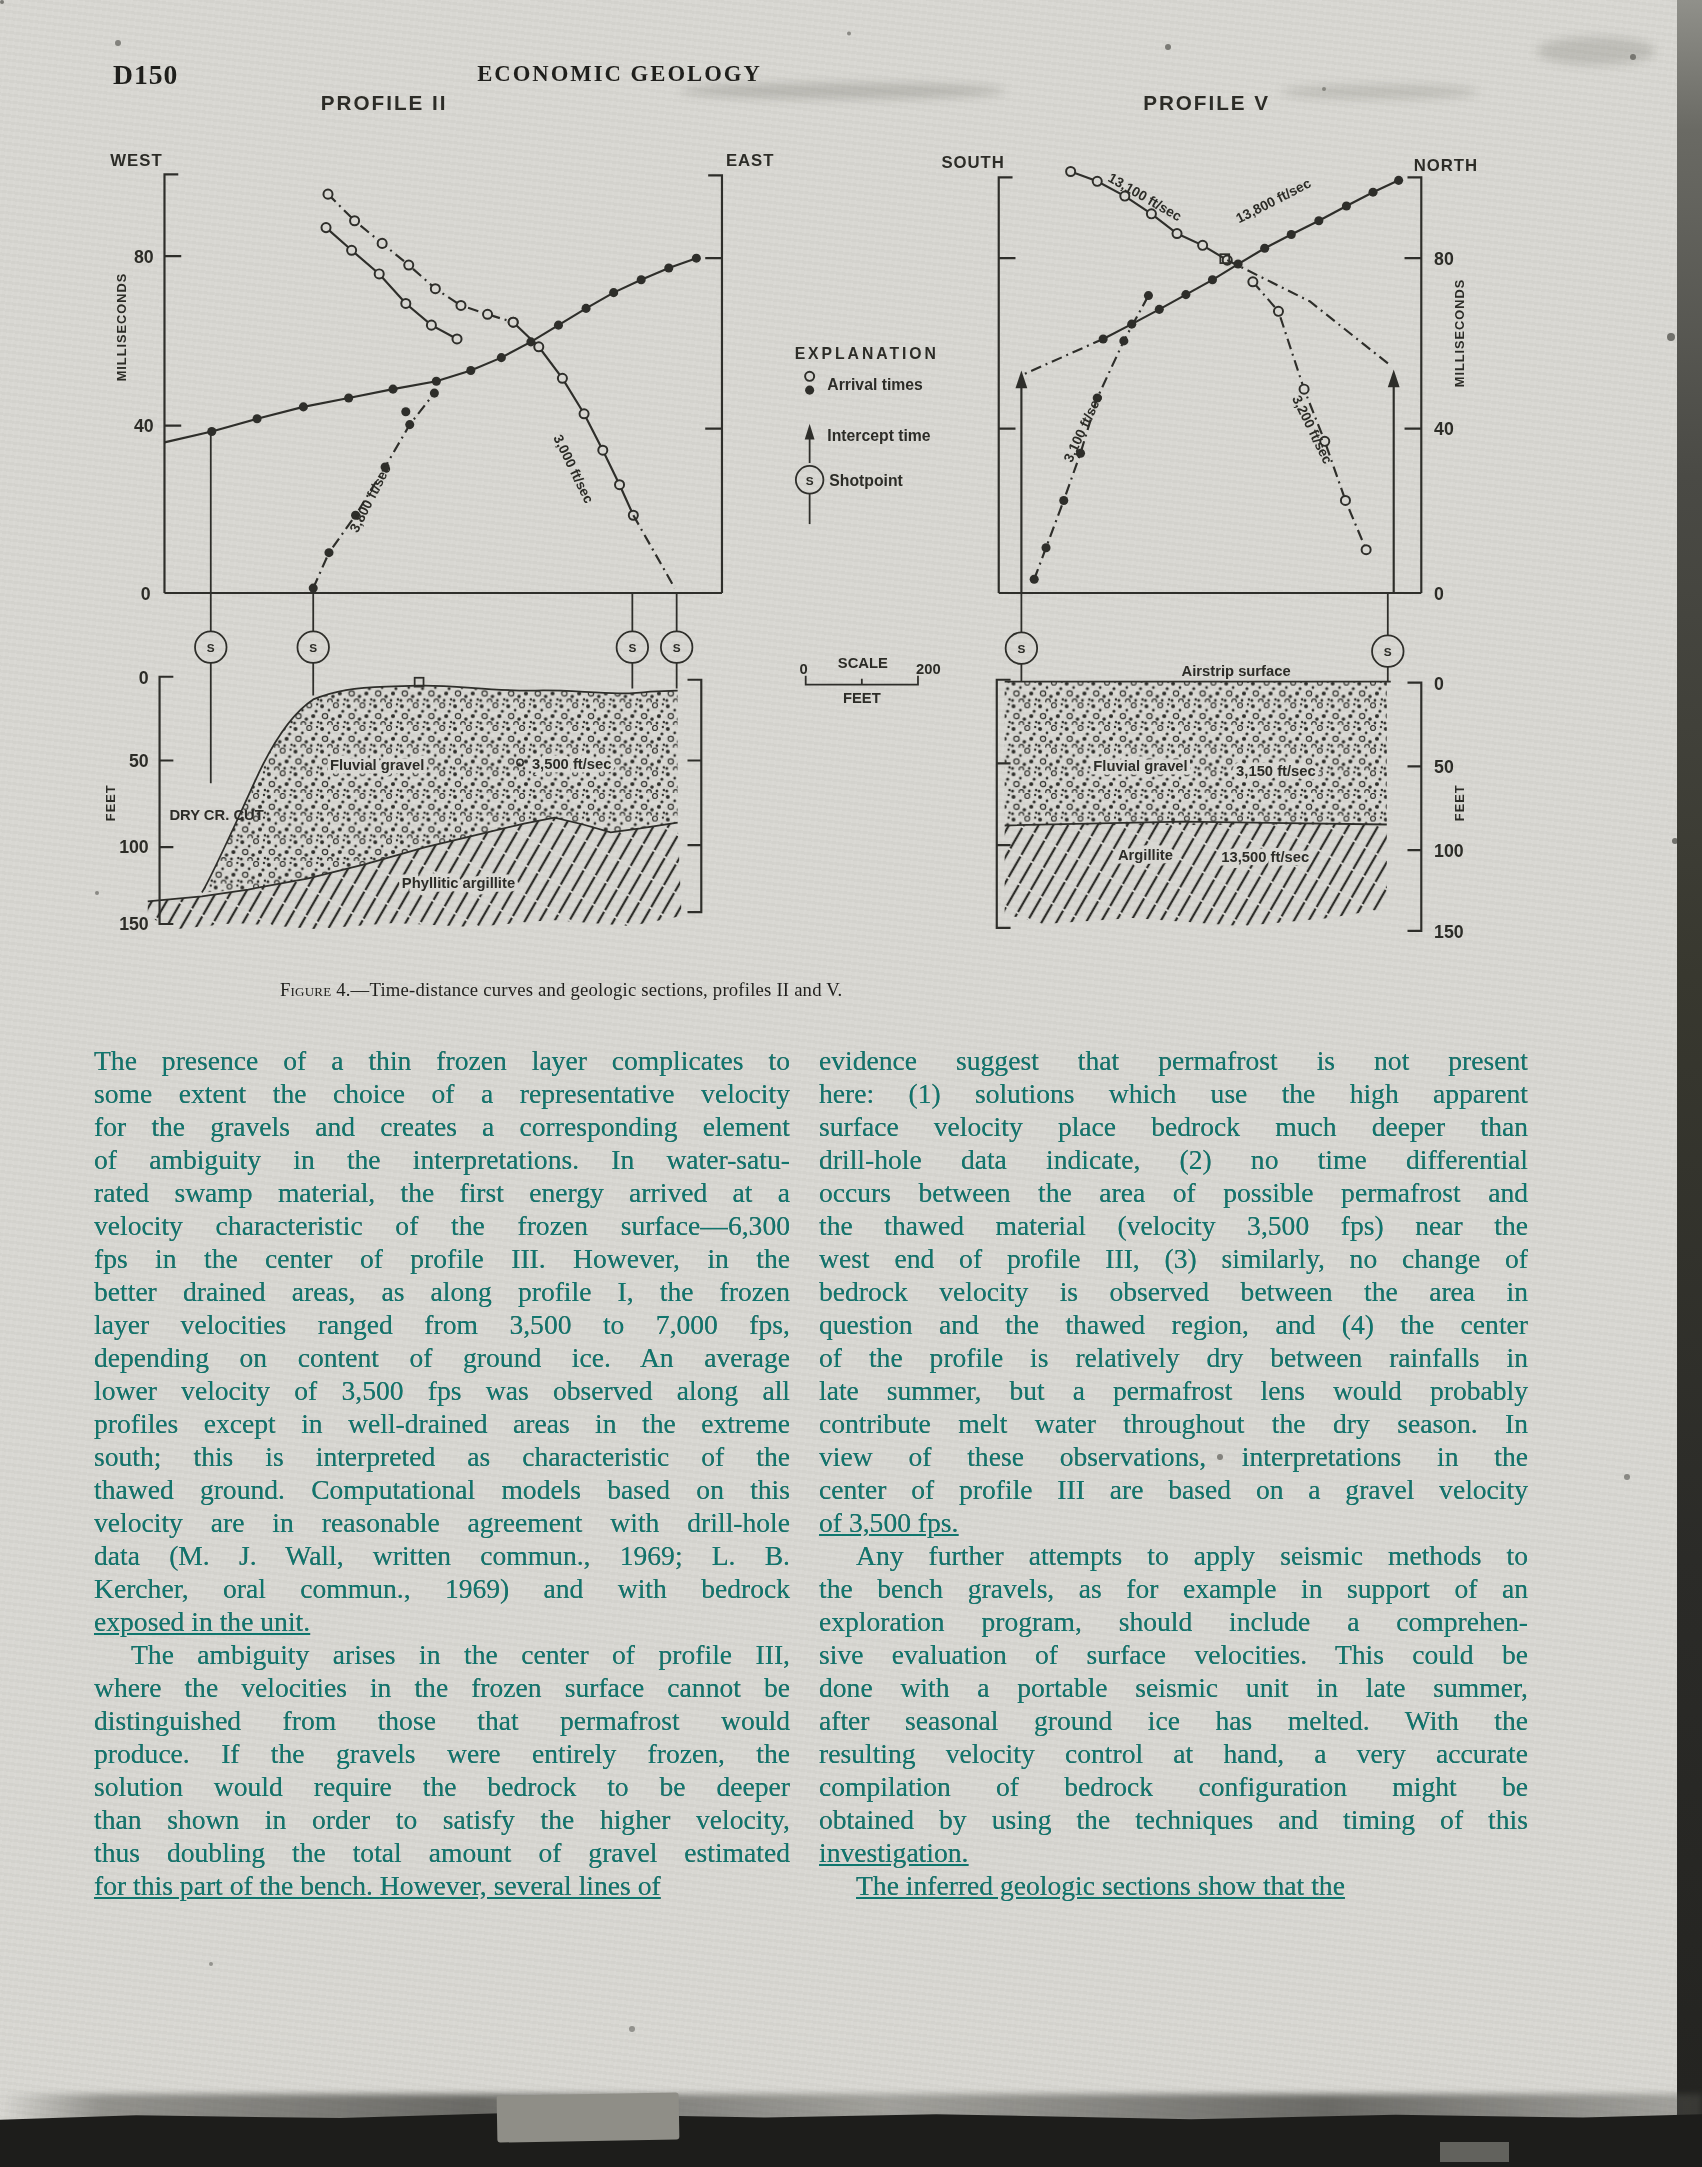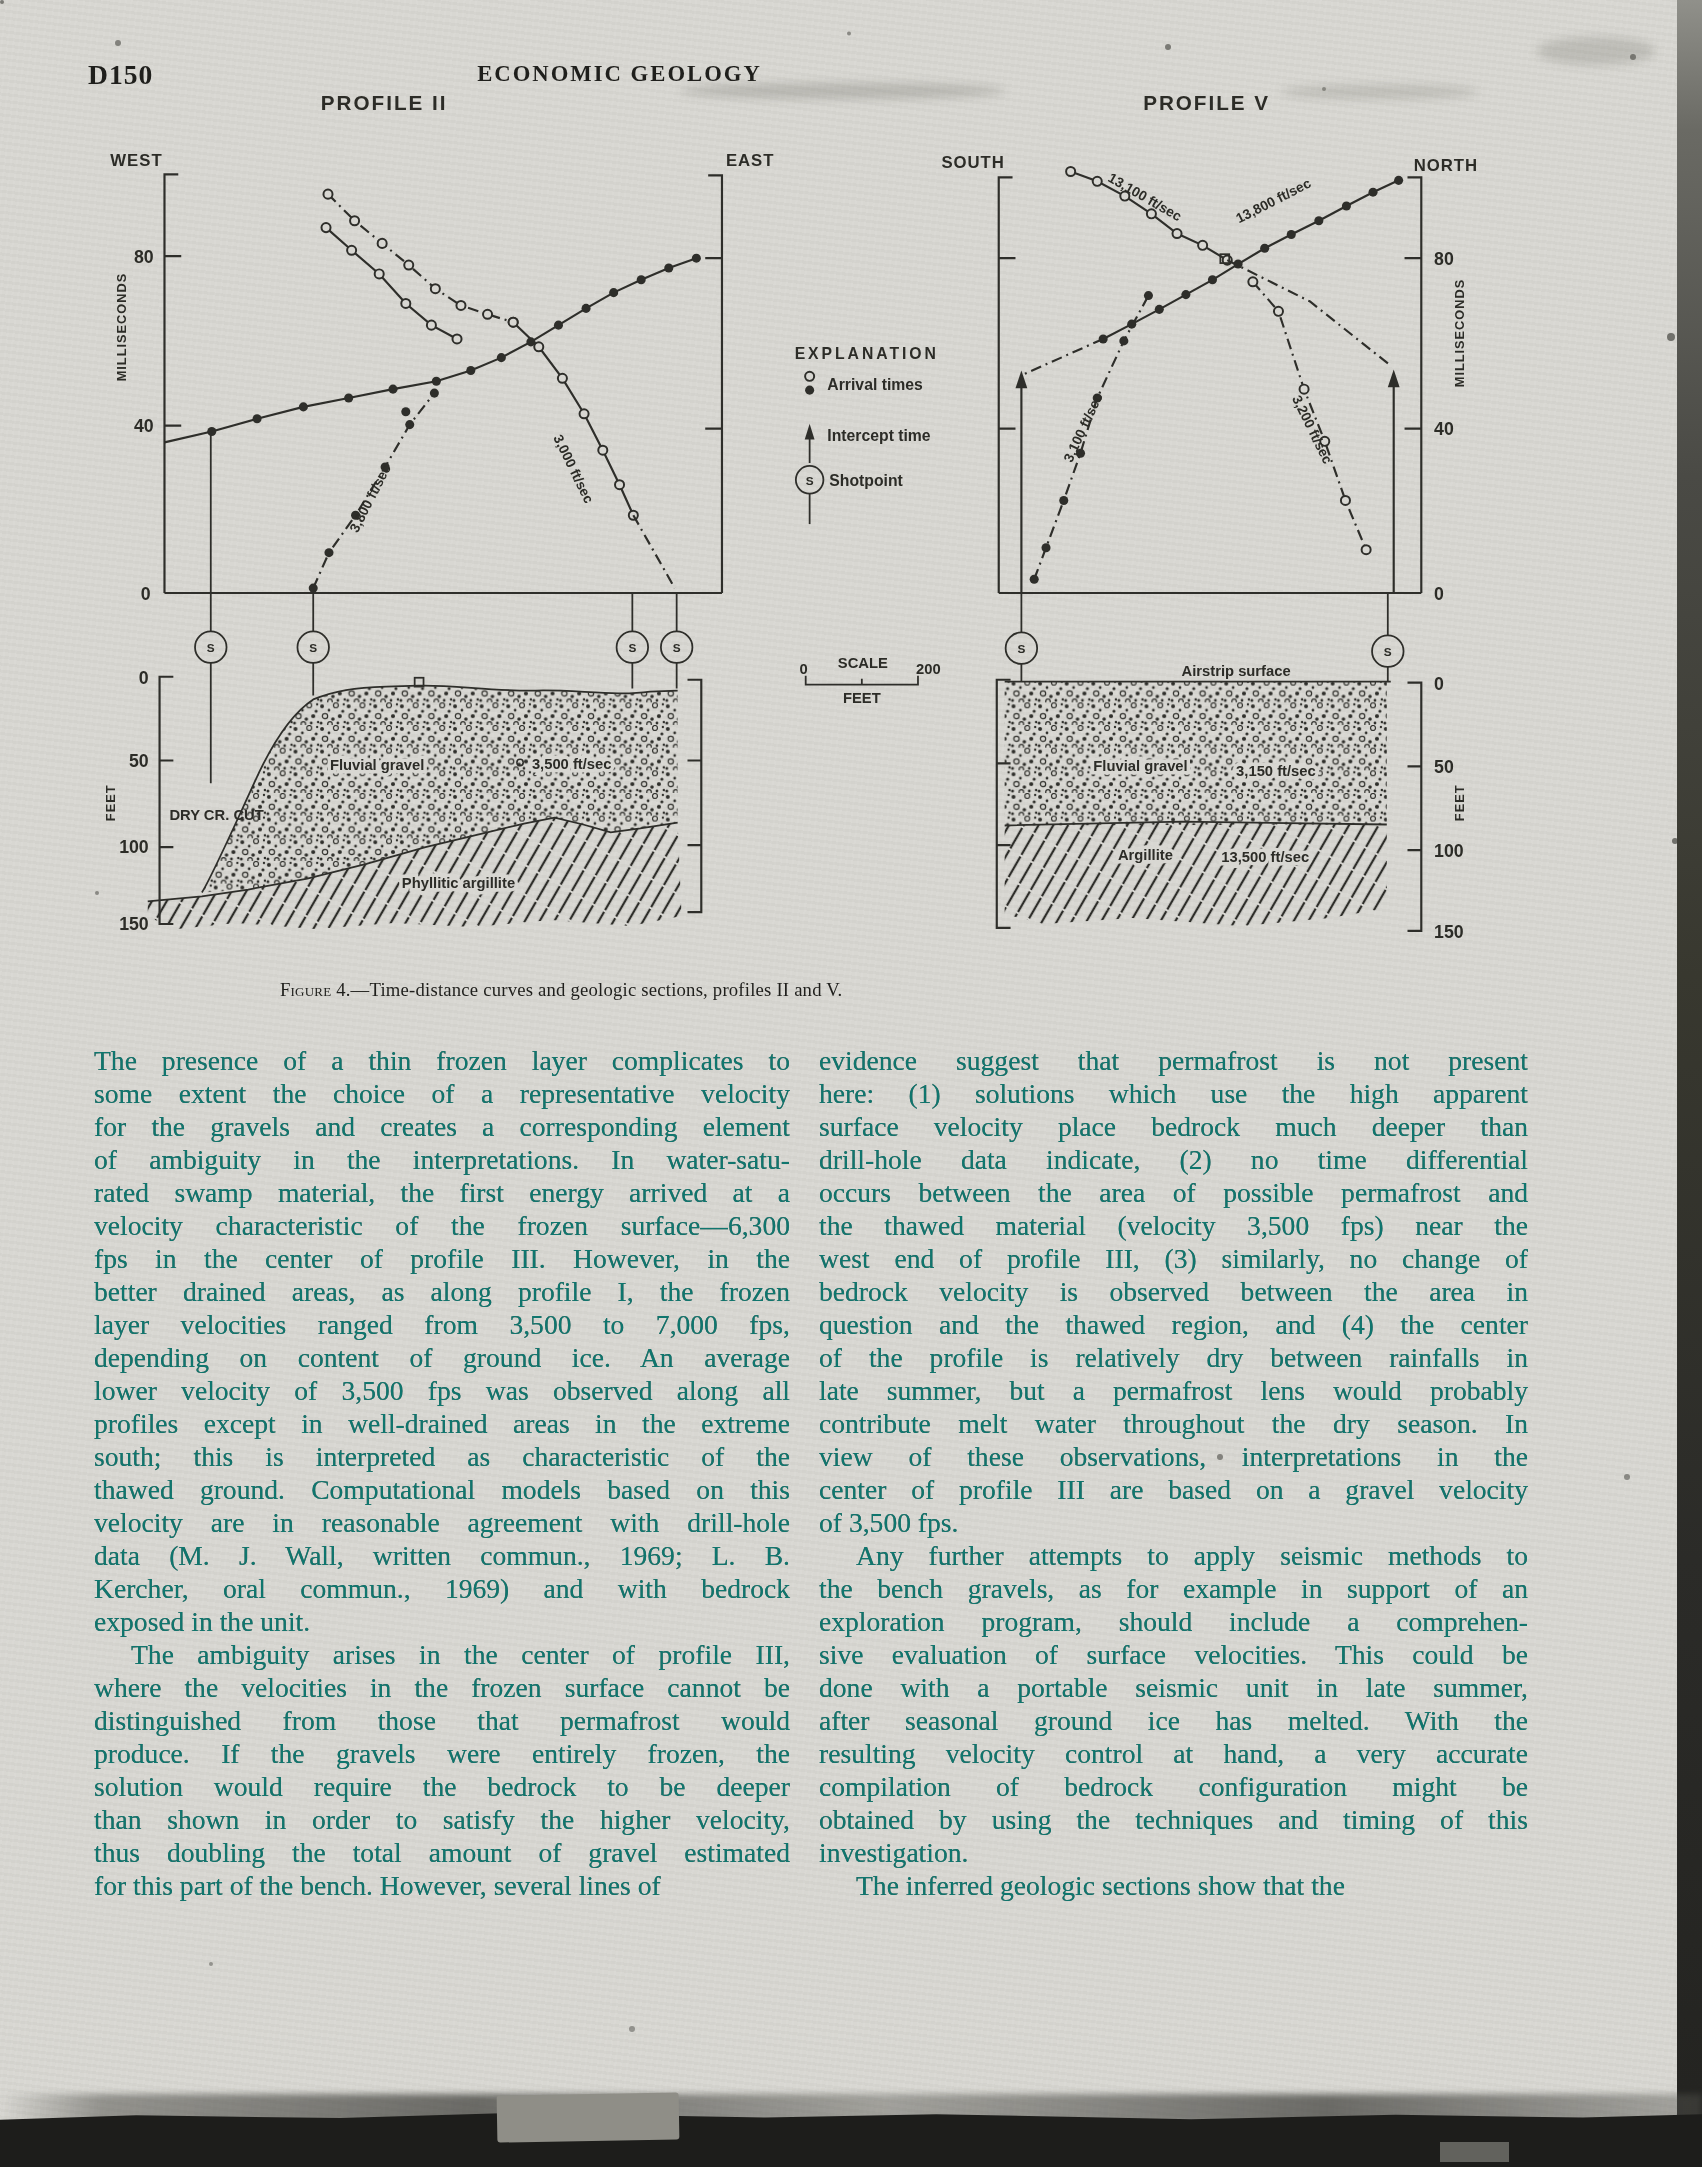--- a/index.html
+++ b/index.html
@@ -6,21 +6,21 @@
   body{
     width:1702px;height:2167px;position:relative;overflow:hidden;
     background:#d8d7d2;
     background-image:
       repeating-linear-gradient(7deg, rgba(120,120,112,.05) 0 3px, rgba(0,0,0,0) 3px 6.9px),
       repeating-linear-gradient(97deg, rgba(255,255,250,.06) 0 2px, rgba(0,0,0,0) 2px 5.9px);
     font-family:"Liberation Serif",serif;color:#1f1f1c;
   }
   .abs{position:absolute;}
   
-  #page-num{left:88px;top:59px;font-size:27.6px;font-weight:bold;letter-spacing:1px;}
+  #page-num{left:113px;top:59px;font-size:27.6px;font-weight:bold;letter-spacing:1px;}
   #running-head{left:0;top:61px;width:1167px;text-align:center;font-size:22.7px;font-weight:bold;letter-spacing:2px;margin-left:36px;}
   
   #fig{left:0;top:0;}
   #fig text{fill:#2c2c27;font-family:"Liberation Sans",sans-serif;font-weight:bold;}
   .t-title{font-size:21px;letter-spacing:2px;}
   .t-dir{font-size:17px;letter-spacing:1px;}
   .t-tick{font-size:18px;}
   .t-axis{font-size:13px;letter-spacing:1px;}
   .t-vel{font-size:14px;}
   .t-sec{font-size:15px;}
@@ -32,21 +32,21 @@
   .ink-thin{stroke:#2e2e2a;fill:none;stroke-width:1.8;}
   
   #caption{left:280px;top:979px;font-size:18.7px;letter-spacing:0.2px;}
   #caption .sc{font-variant:small-caps;}
   
   .col{position:absolute;top:1044px;font-size:27.6px;line-height:33px;color:#0f766e;
        text-shadow:0 0 0.5px rgba(30,30,27,.6);}
   #col1{left:94px;width:696px;}
   #col2{left:819px;width:709px;}
   .tline{text-align:justify;text-align-last:justify;white-space:normal;}
-  .tline.last{text-align-last:left;}
+  .tline.last{text-align-last:left;text-decoration:underline;}
   .tline.ind{text-indent:37px;}
   
   #edge-right{left:1677px;top:0;width:25.6px;height:2167px;
     background:linear-gradient(180deg,#90908a 0%,#6a6a64 6%,#4a4a45 22%,#38382f 45%,#2b2b28 72%,#232320 100%);}
   #band-gray{left:0;top:2094px;width:1702px;height:29.6px;filter:blur(3px);
     background:linear-gradient(90deg,rgba(90,90,85,0) 0,rgba(90,90,85,.55) 6%,rgba(60,60,56,.7) 28%,rgba(95,95,90,.45) 52%,rgba(70,70,66,.75) 78%,rgba(90,90,85,.4) 100%);}
   #band-black{left:0;top:2112px;width:1702px;height:55px;background:#1d1d1b;
     clip-path:polygon(0 14%,8% 6%,20% 11%,30% 2%,45% 10%,55% 4%,70% 13%,82% 5%,93% 10%,100% 4%,100% 100%,0 100%);}
   #band-tab{left:497px;top:2094px;width:182px;height:47px;background:#8f8e87;transform:rotate(-1deg);border-radius:3px;}
   #band-tab2{left:1440px;top:2142px;width:69px;height:19.7px;background:#6f6f69;opacity:.85;}

